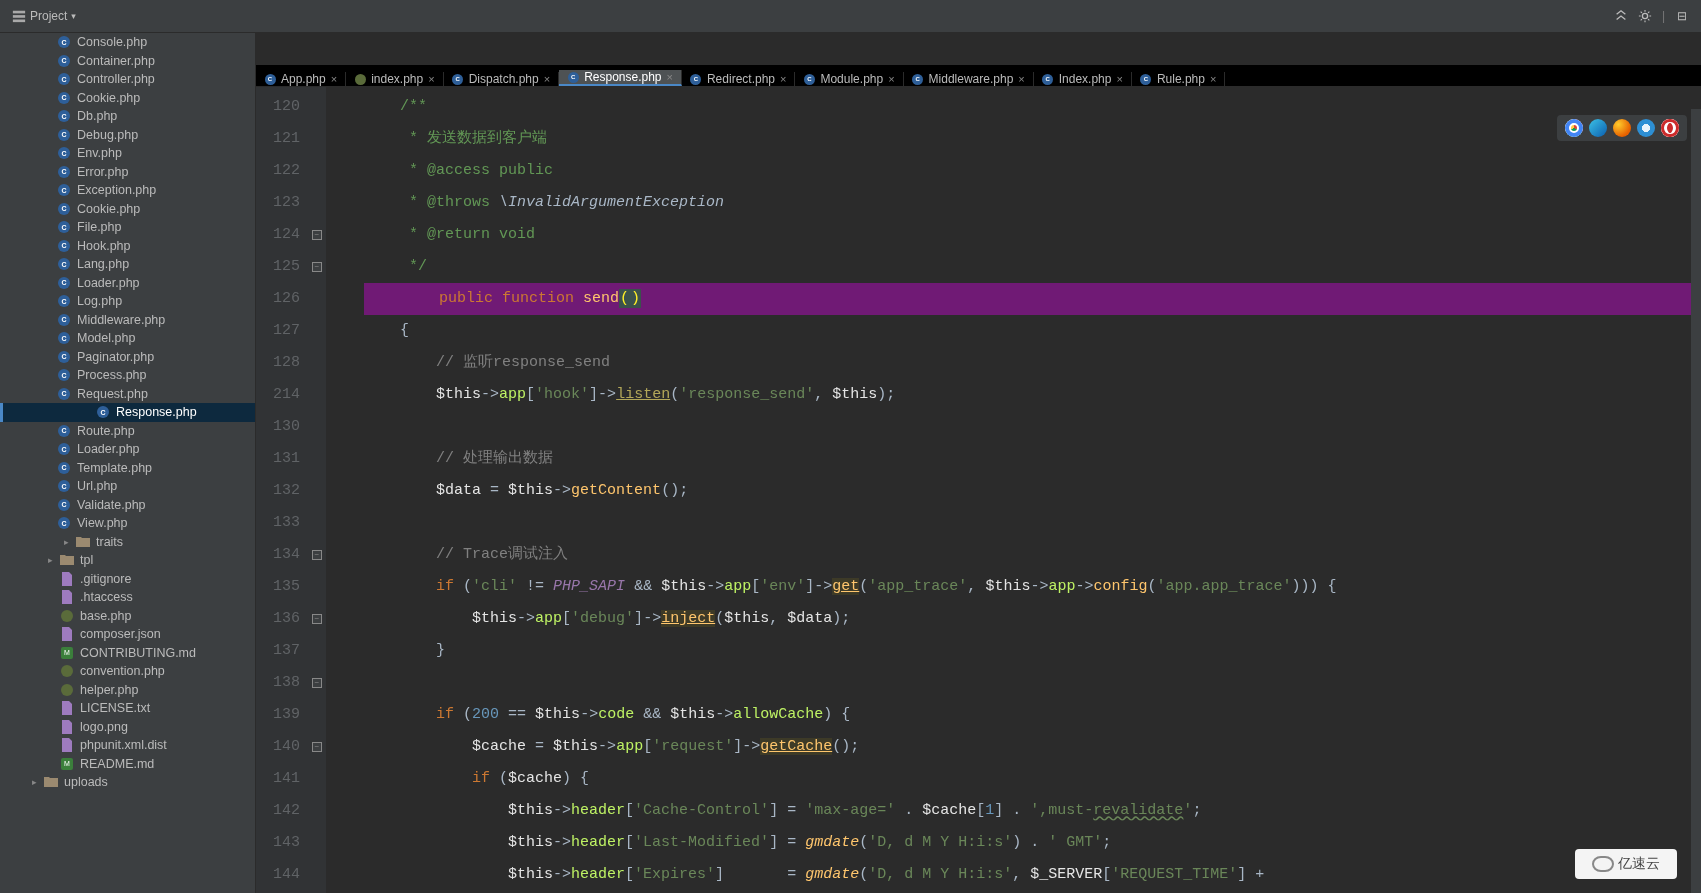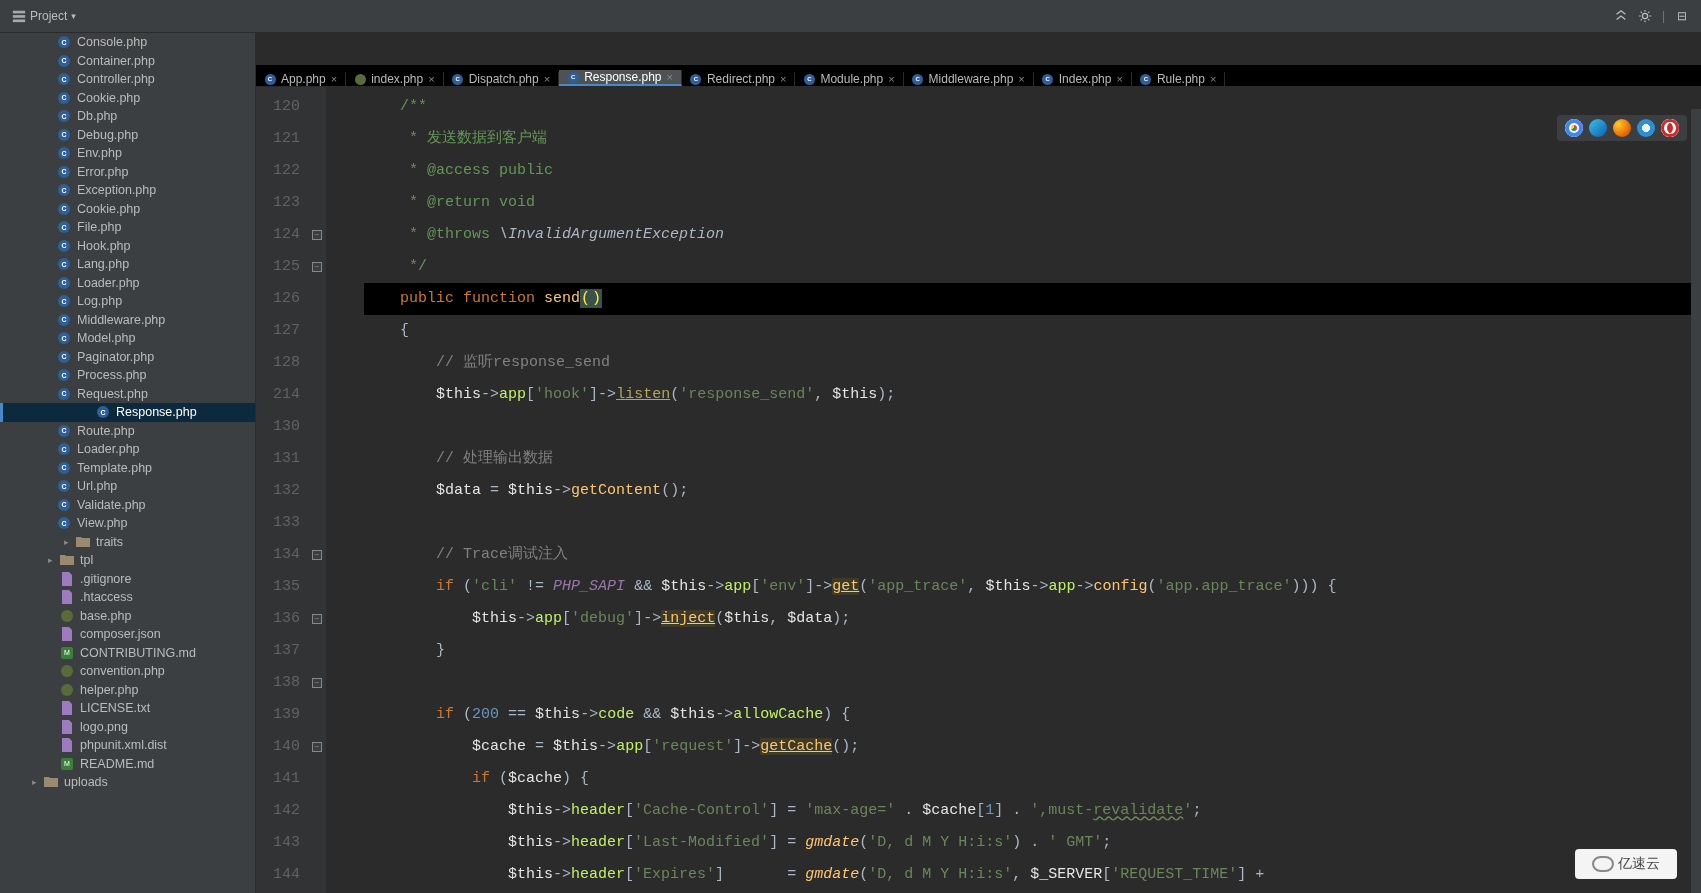--- a/index.html
+++ b/index.html
@@ -128,21 +128,21 @@
 }
 .code {
   flex:1; padding: 4px 0 0 14px;
   position:relative;
 }
 .code-line {
   height: 32px; line-height: 32px;
   white-space: pre;
   color: #a9b7c6;
 }
-.current-line { background: #000000; }
+.current-line { background: #701a75; padding-left: 39px; }
 .kw { color: #cc7832; }
 .fn-name { color: #ffc66d; }
 .paren-match { background: #3b514d; color:#ffef28; border:1px solid #3b514d;}
 .comment { color: #808080; }
 .doc { color: #629755; font-style: normal;}
 .doc-tag { color: #629755; font-weight: normal; text-decoration: none;}
 .cls { color: #a9b7c6; font-style: italic;}
 .str { color: #6a8759; }
 .num { color: #6897bb; }
 .var { color: #e5e5e5; }
@@ -659,22 +659,22 @@
               <div class="mark"></div>
               <div class="mark"></div>
               <div class="mark"></div>
               <div class="mark"></div>
             </div>
         </div>
         <div class="code" id="code">
             <div class="code-line">    <span class="doc">/**</span></div>
             <div class="code-line">     <span class="doc">* 发送数据到客户端</span></div>
             <div class="code-line">     <span class="doc">* <span class="doc-tag">@access</span> public</span></div>
+            <div class="code-line">     <span class="doc">* <span class="doc-tag">@throws</span> <span class="cls">\InvalidArgumentException</span></span></div>
             <div class="code-line">     <span class="doc">* <span class="doc-tag">@return</span> void</span></div>
-            <div class="code-line">     <span class="doc">* <span class="doc-tag">@throws</span> <span class="cls">\InvalidArgumentException</span></span></div>
             <div class="code-line">     <span class="doc">*/</span></div>
             <div class="code-line current-line">    <span class="kw">public</span> <span class="kw">function</span> <span class="fn-name">send</span><span class="paren-match">(</span><span class="paren-match">)</span></div>
             <div class="code-line">    {</div>
             <div class="code-line">        <span class="comment">// 监听response_send</span></div>
             <div class="code-line">        <span class="var">$this</span><span class="op">-&gt;</span><span class="field">app</span>[<span class="str">'hook'</span>]<span class="op">-&gt;</span><span class="call-u">listen</span>(<span class="str">'response_send'</span><span class="op">,</span> <span class="var">$this</span>)<span class="op">;</span></div>
             <div class="code-line"></div>
             <div class="code-line">        <span class="comment">// 处理输出数据</span></div>
             <div class="code-line">        <span class="var">$data</span> <span class="op">=</span> <span class="var">$this</span><span class="op">-&gt;</span><span class="call">getContent</span>()<span class="op">;</span></div>
             <div class="code-line"></div>
             <div class="code-line">        <span class="comment">// Trace调试注入</span></div>

